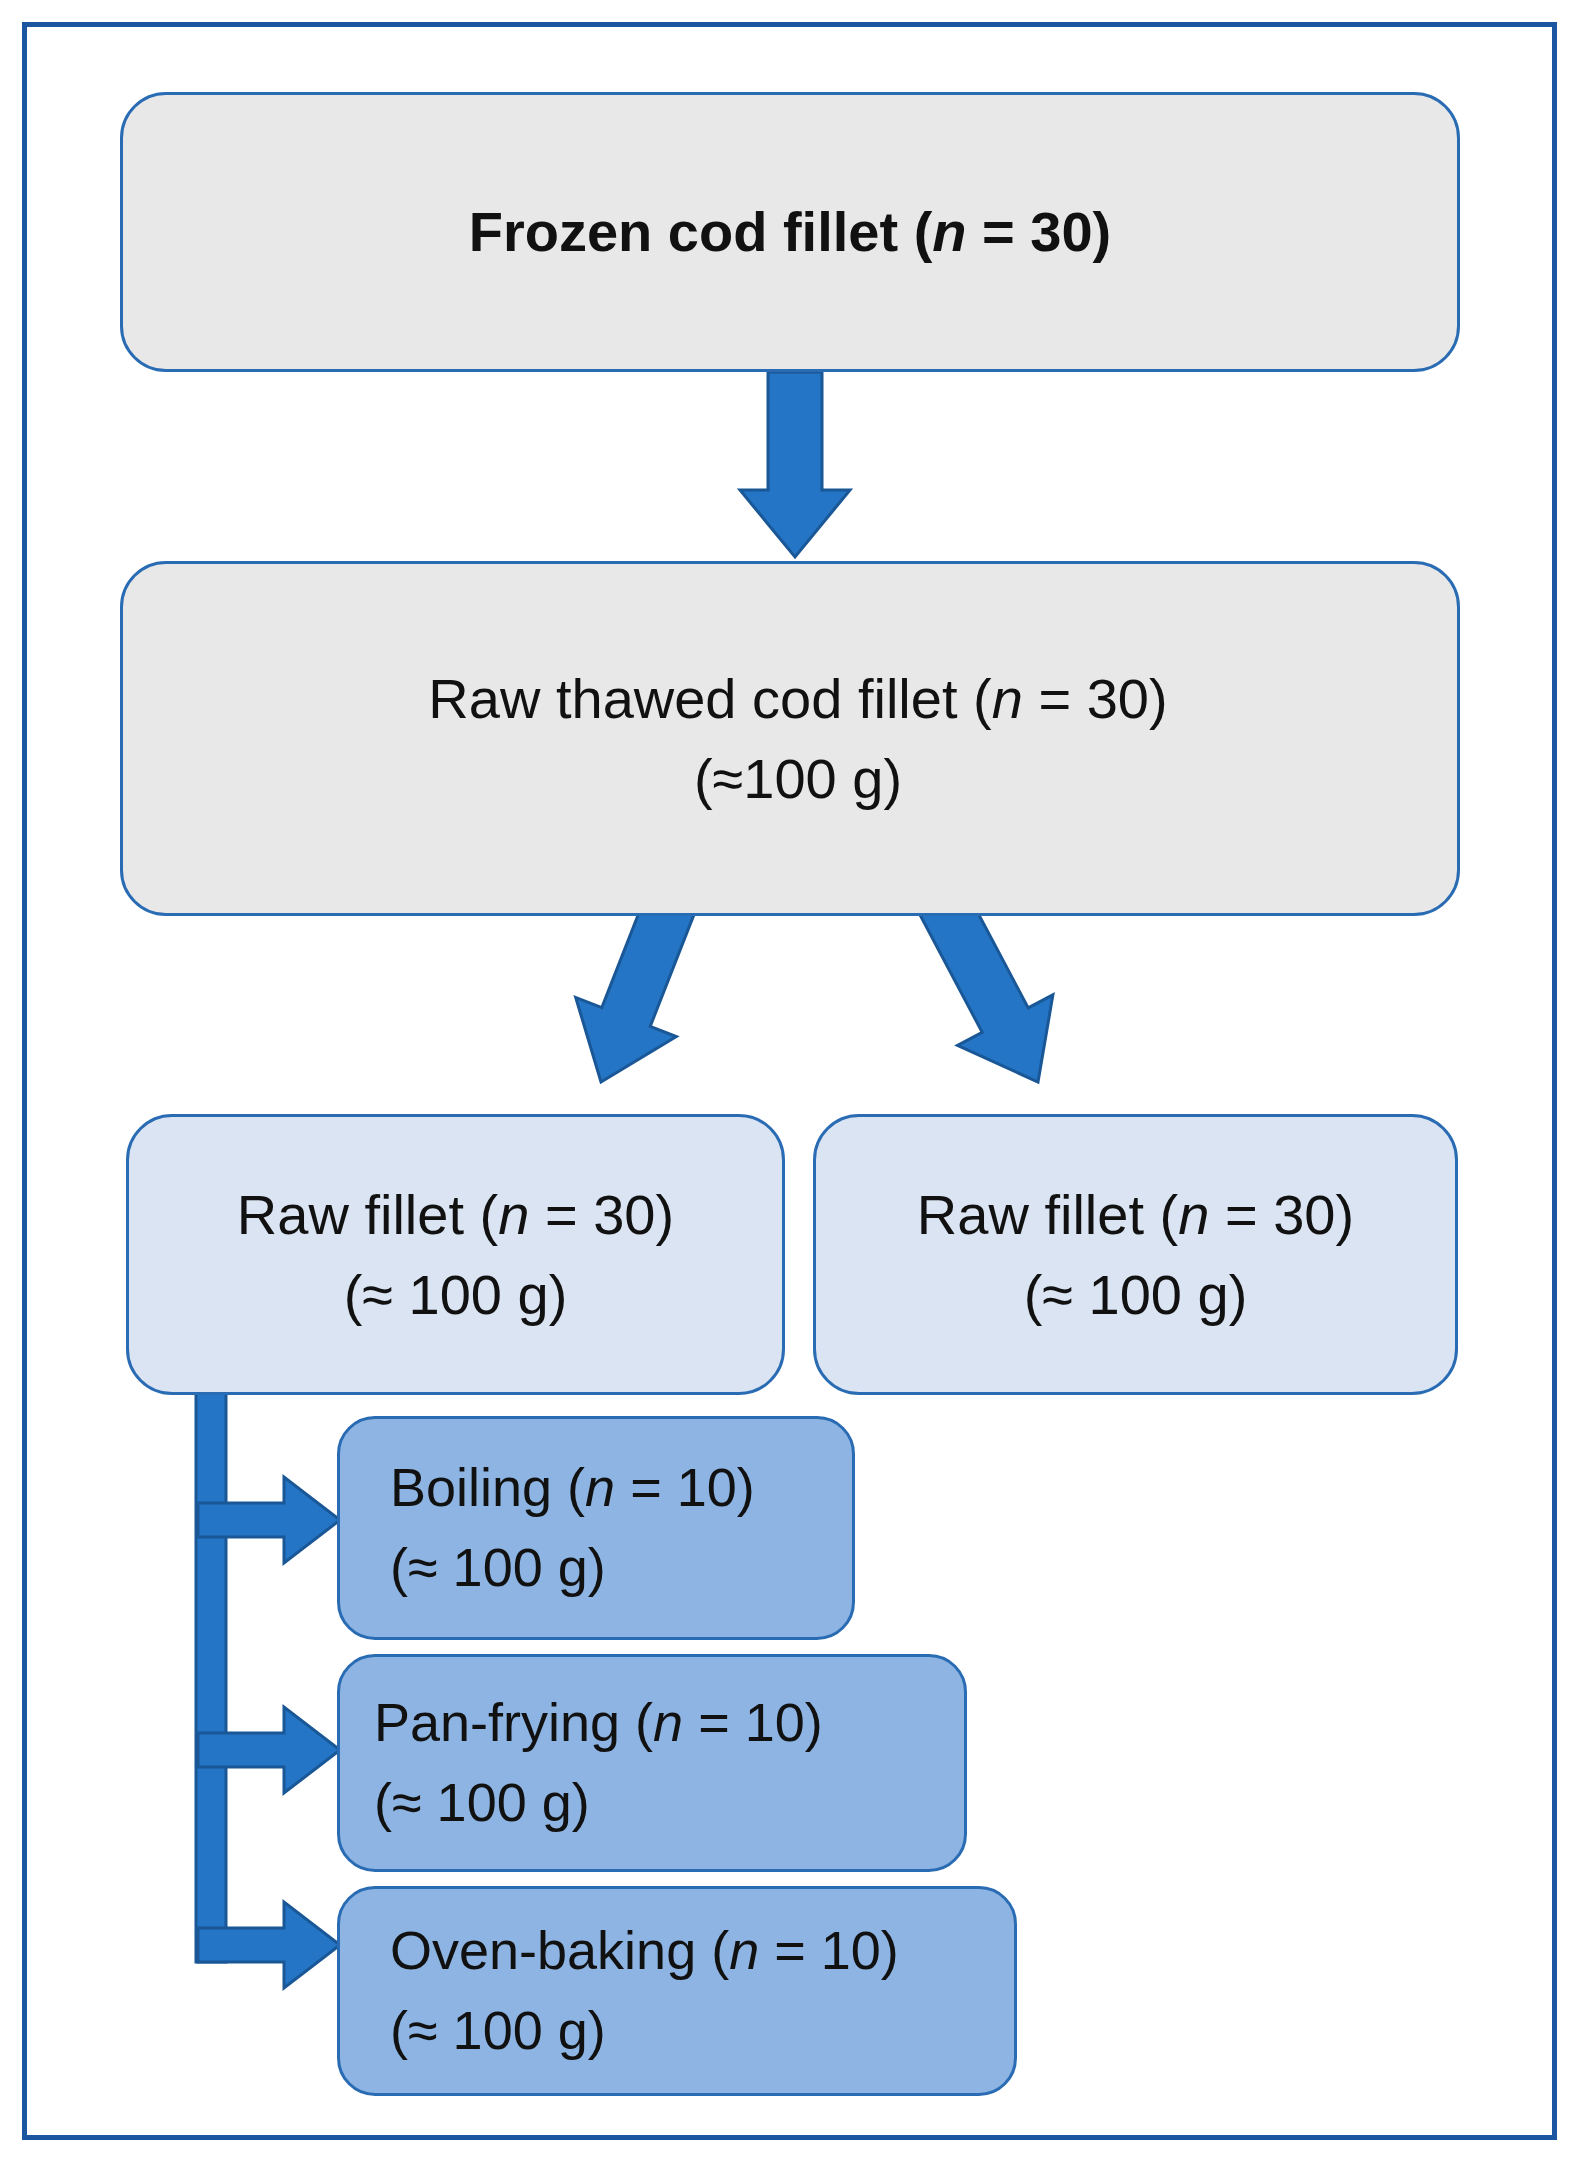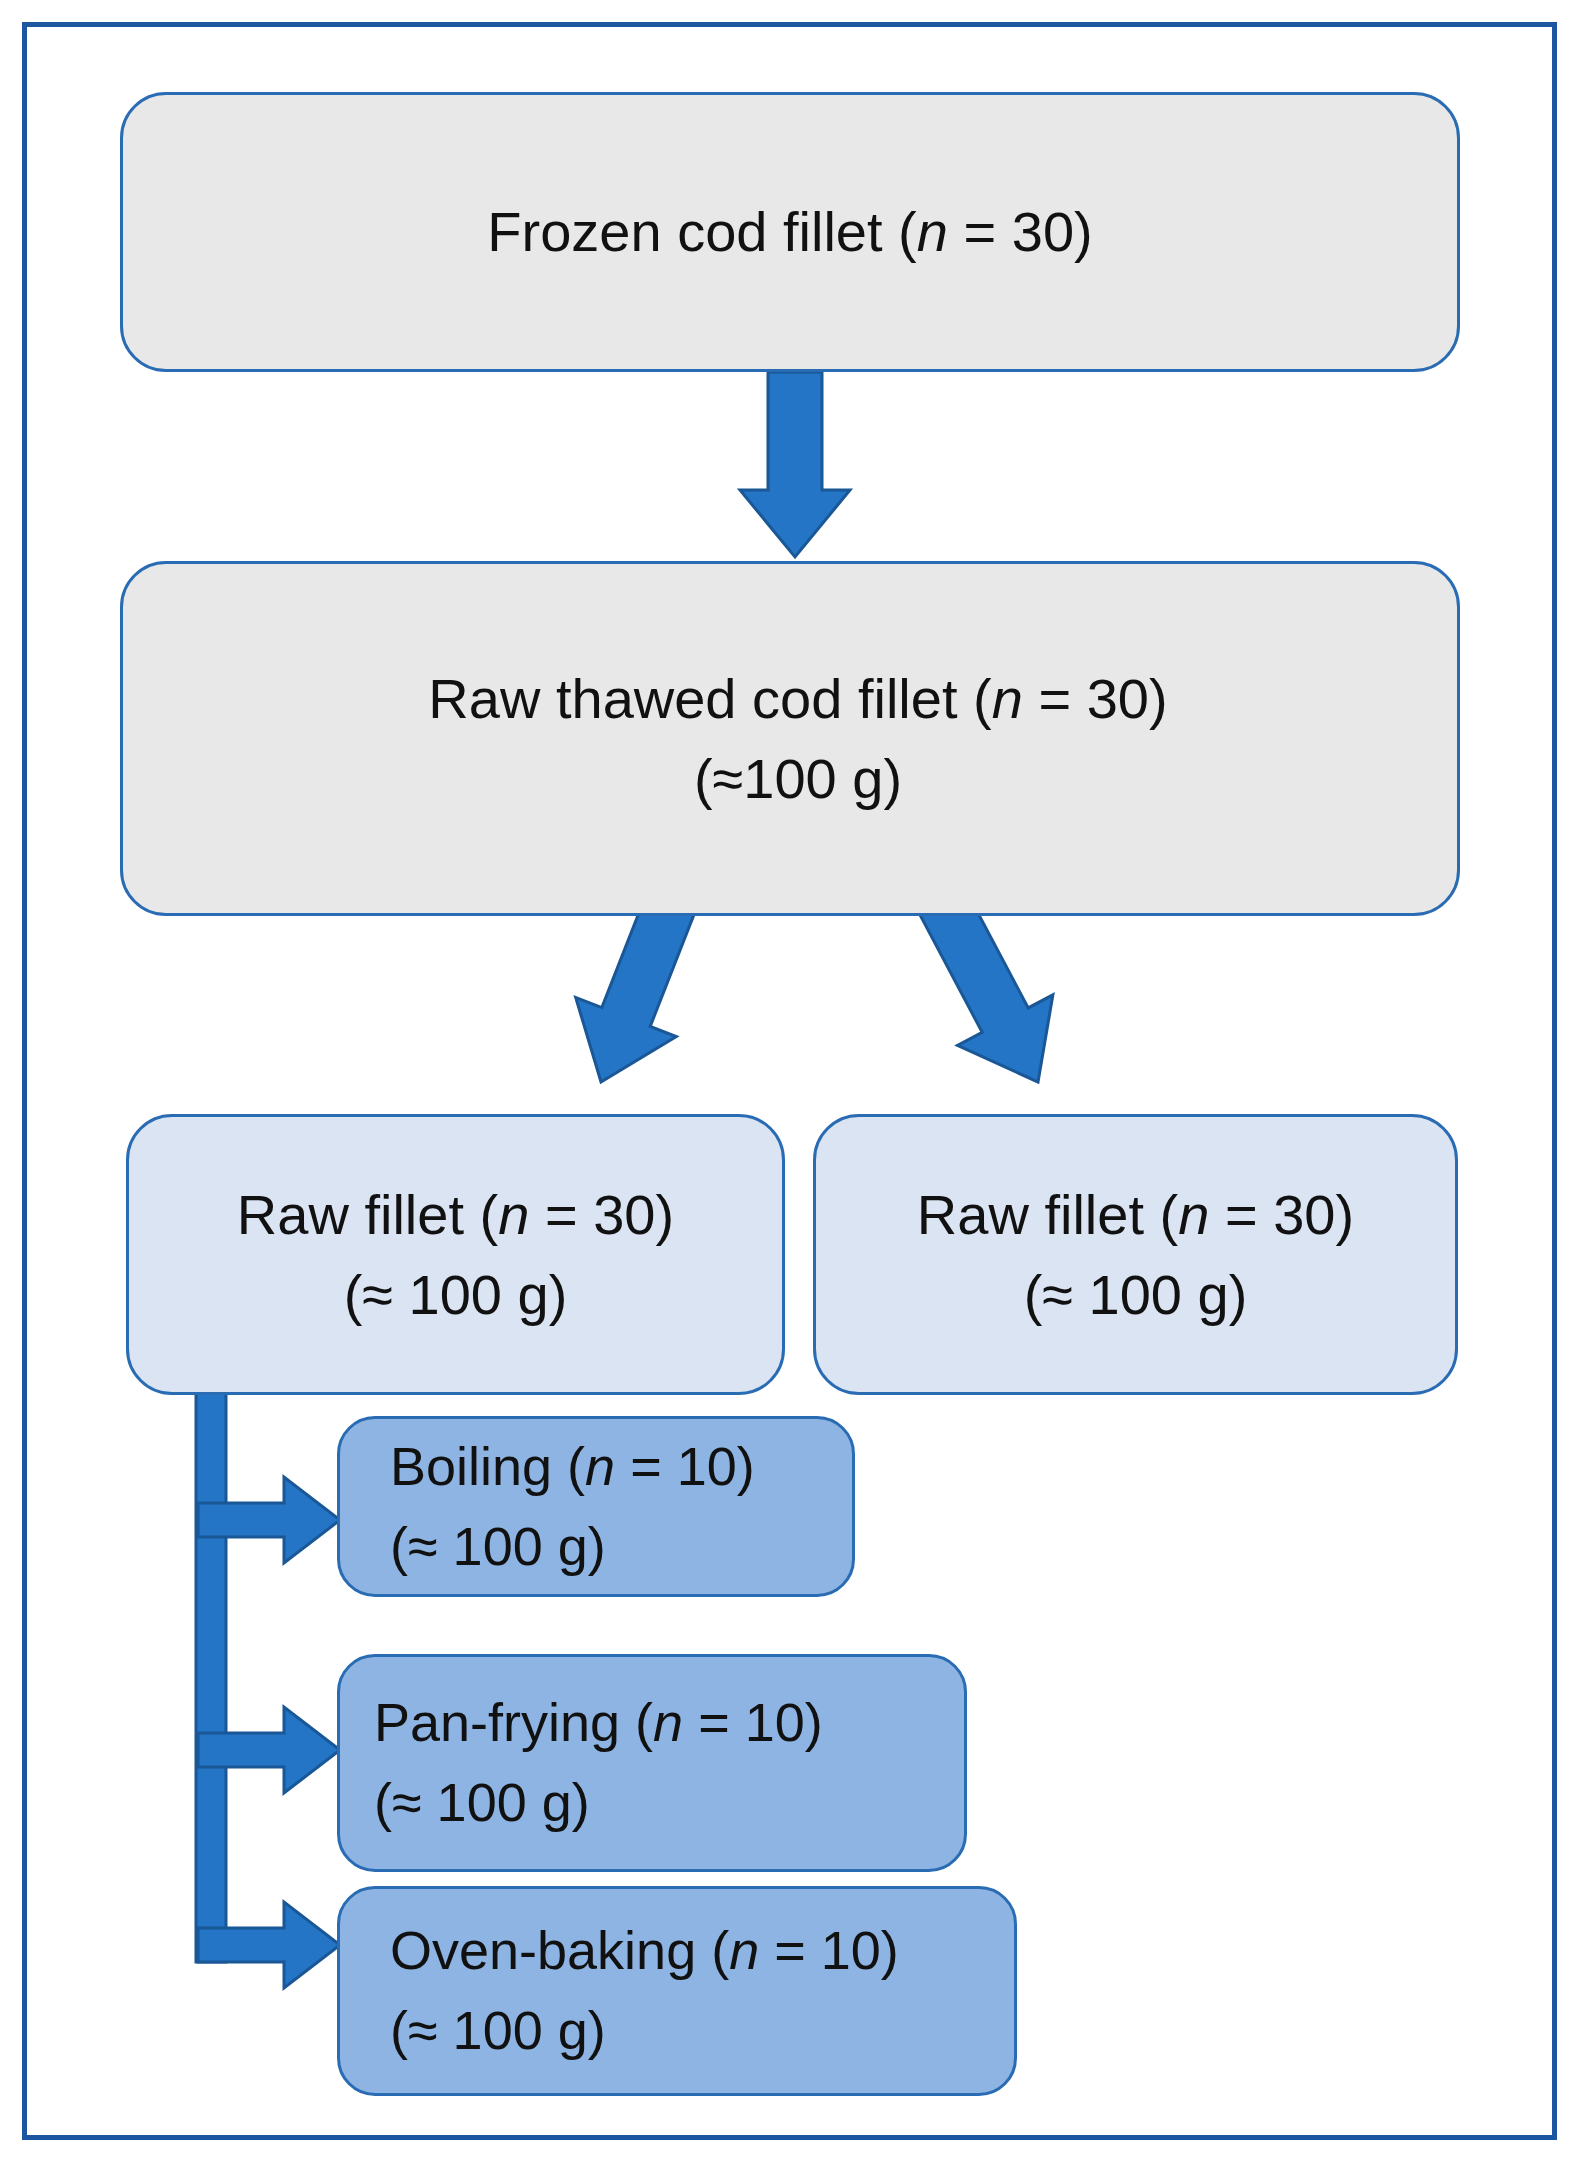--- a/index.html
+++ b/index.html
@@ -56,25 +56,25 @@
   }
   .medium {
     background: var(--medium-blue-fill, #8db4e2);
     border-radius: 38px;
     text-align: left;
     padding-left: 50px;
     padding-right: 16px;
     font-size: 54px;
     line-height: 1.48;
   }
-  #node-frozen      { left: 120px; top:   92px; width: 1340px; height: 280px; }
+  #node-frozen      { left: 120px; top:   92px; width: 1340px; height: 280px; font-weight: bold; }
   #node-thawed      { left: 120px; top:  561px; width: 1340px; height: 355px; padding-left: 16px; }
   #node-raw-left    { left: 126px; top: 1094px; width:  659px; height: 281px; }
   #node-raw-right   { left: 813px; top: 1094px; width:  645px; height: 281px; }
-  #node-boiling     { left: 337px; top: 1416px; width:  518px; height: 181px; }
+  #node-boiling     { left: 337px; top: 1416px; width:  518px; height: 224px; }
   #node-pan-frying  { left: 337px; top: 1654px; width:  630px; height: 218px; padding-left: 34px; }
   #node-oven-baking { left: 337px; top: 1886px; width:  680px; height: 210px; }
 </style>
 </head>
 <body>
 
 <div class="canvas">
 
   <div class="frame"></div>
 

